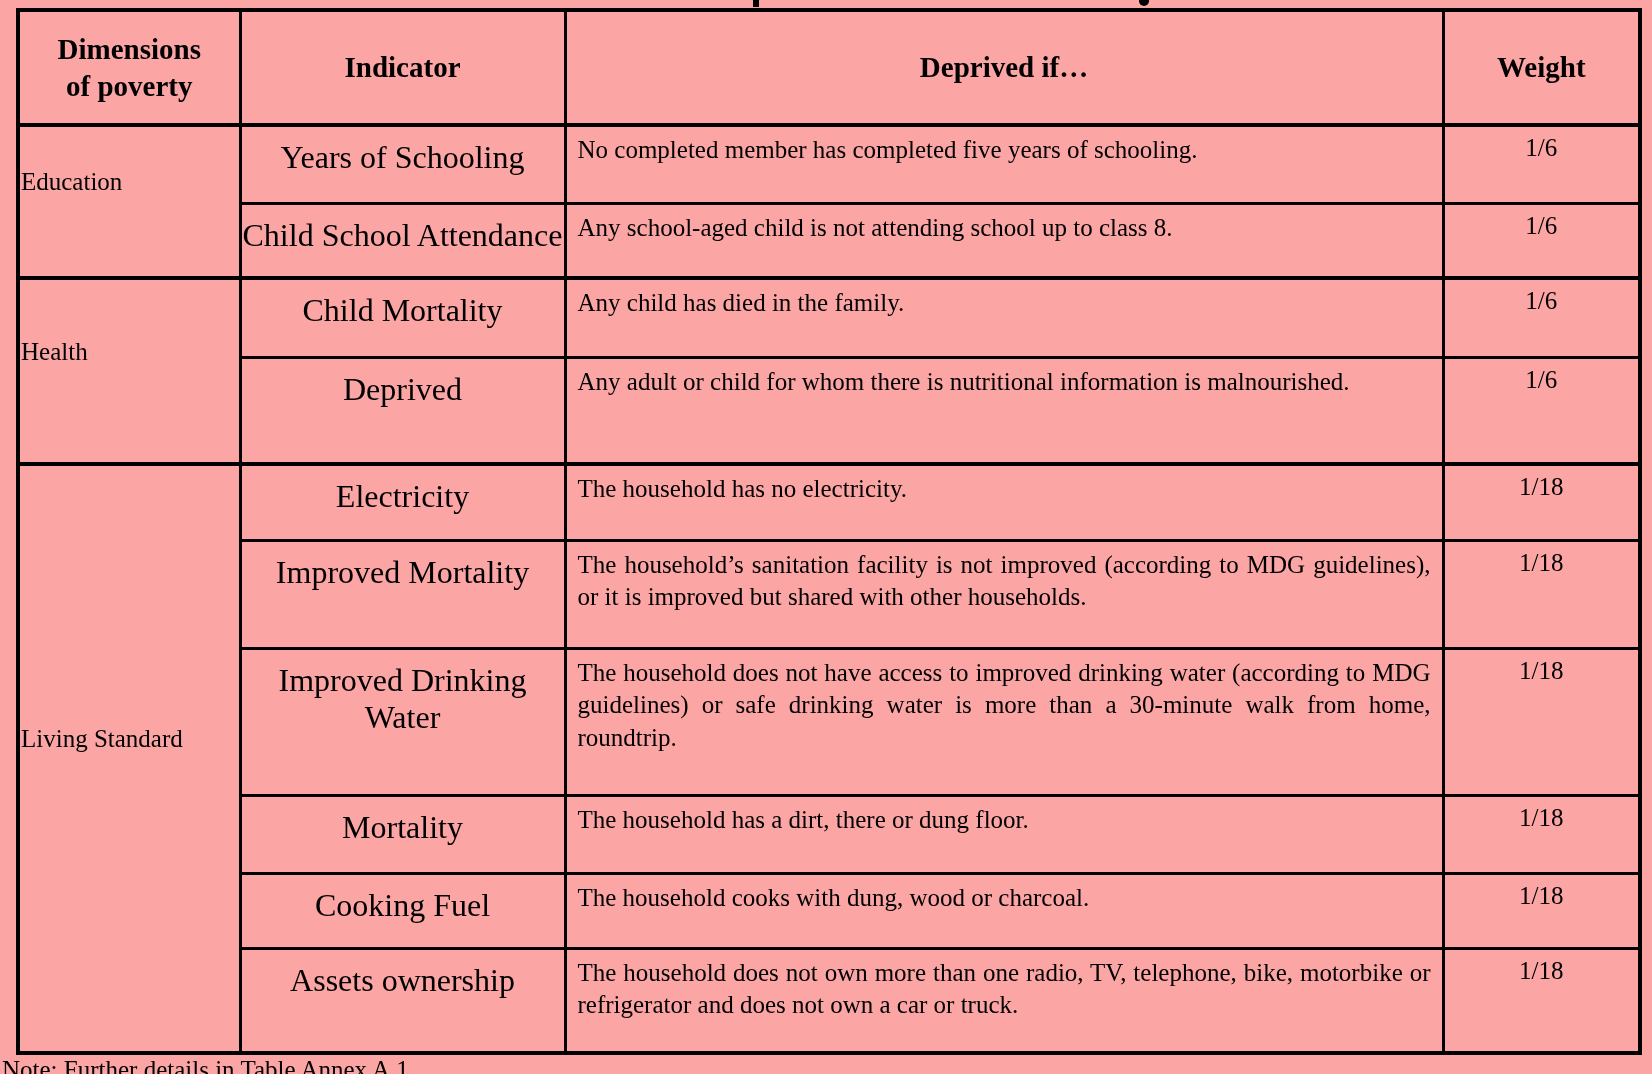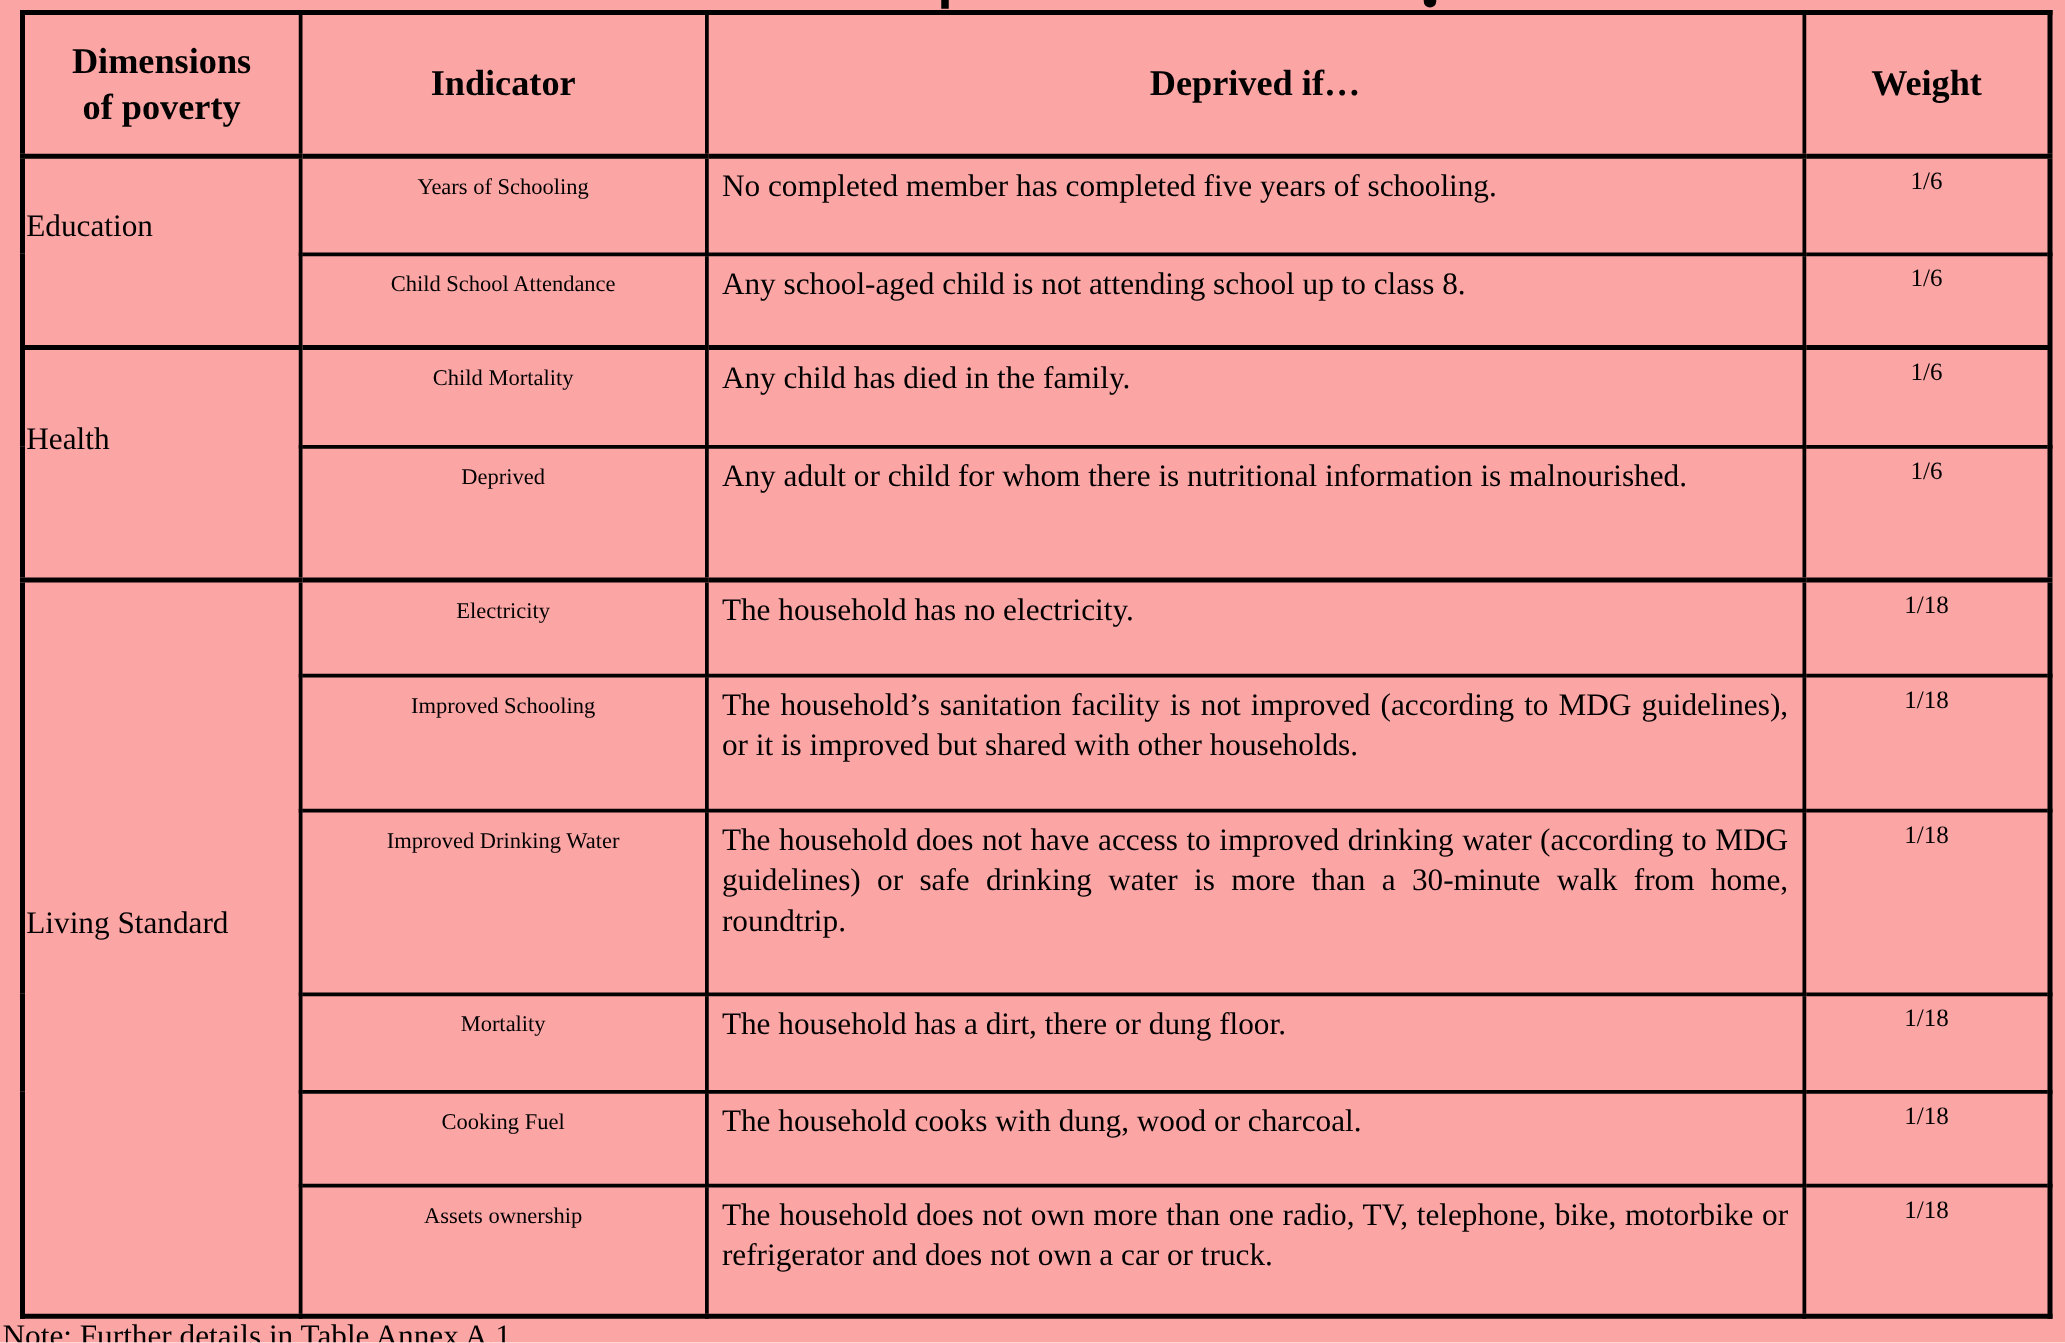--- a/index.html
+++ b/index.html
@@ -55,34 +55,34 @@
   td.dim {
     text-align: left;
     vertical-align: middle;
     font-size: 25px;
     padding-bottom: 40px;
   }
   td.ind {
     text-align: center;
     vertical-align: top;
     padding-top: 12px;
-    font-size: 18px;
+    font-size: 32px;
   }
   td.dep {
     text-align: justify;
     vertical-align: top;
     padding: 7px 11px 4px 11px;
     font-size: 25px;
     line-height: 1.3;
   }
   td.wt {
     text-align: center;
     vertical-align: top;
     padding-top: 7px;
-    font-size: 20px;
+    font-size: 25px;
   }
   .note {
     position: absolute;
     left: 2px;
     top: 1056px;
     font-size: 25px;
     white-space: nowrap;
   }
 </style>
 </head>
@@ -131,21 +131,21 @@
           <td class="dep">Any adult or child for whom there is nutritional information is malnourished.</td>
           <td class="wt">1/6</td>
         </tr>
         <tr class="section-start" style="height: 76px;">
           <td class="dim" rowspan="6">Living Standard</td>
           <td class="ind">Electricity</td>
           <td class="dep">The household has no electricity.</td>
           <td class="wt">1/18</td>
         </tr>
         <tr style="height: 108px;">
-          <td class="ind">Improved Schooling</td>
+          <td class="ind">Improved Mortality</td>
           <td class="dep">The household’s sanitation facility is not improved (according to MDG guidelines), or it is improved but shared with other households.</td>
           <td class="wt">1/18</td>
         </tr>
         <tr style="height: 147px;">
           <td class="ind">Improved Drinking Water</td>
           <td class="dep">The household does not have access to improved drinking water (according to MDG guidelines) or safe drinking water is more than a 30-minute walk from home, roundtrip.</td>
           <td class="wt">1/18</td>
         </tr>
         <tr style="height: 78px;">
           <td class="ind">Mortality</td>

